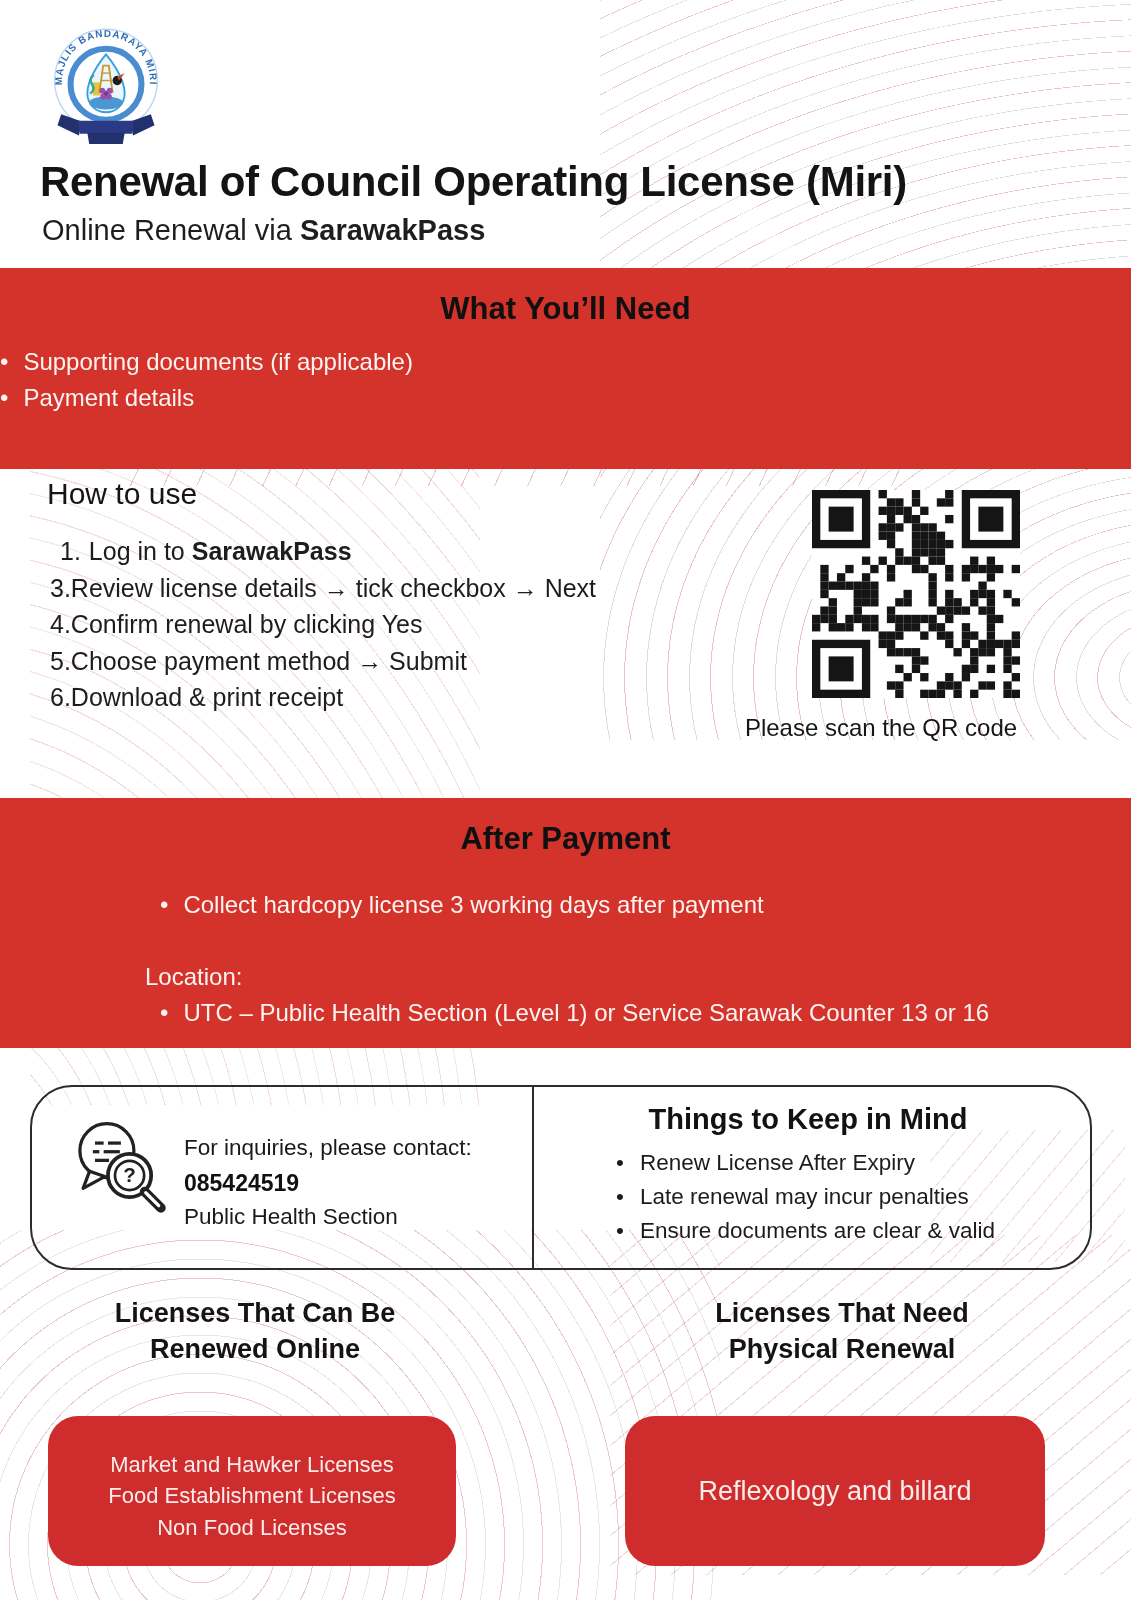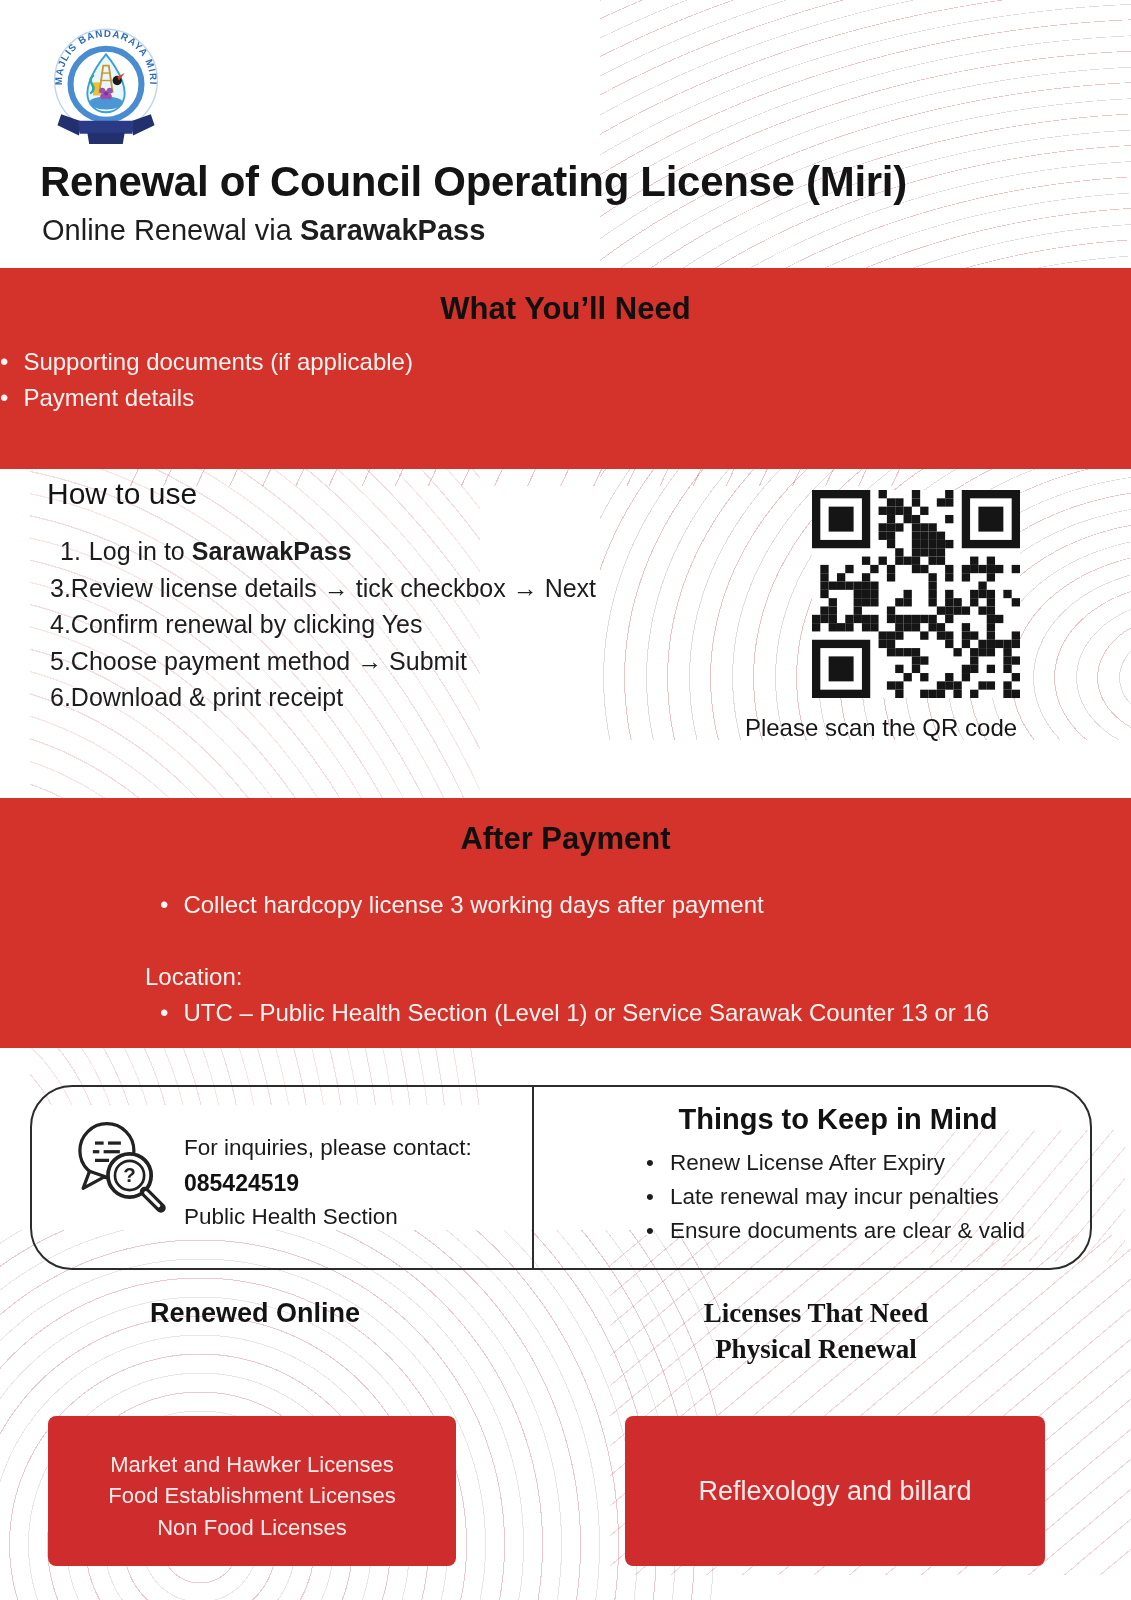--- a/index.html
+++ b/index.html
@@ -67,31 +67,31 @@
     text-align:center; font-size:24px; color:#161616; }
   
   .info-box { position:absolute; left:30px; top:1085px; width:1062px; height:185px;
     border:2px solid #2c2c2c; border-radius:42px; z-index:1; }
   .info-divider { position:absolute; left:500px; top:0; width:2px; height:100%; background:#2c2c2c; }
   .inq-icon { position:absolute; left:36px; top:28px; width:108px; height:108px; }
   .inq-text { position:absolute; left:152px; top:48px; }
   .inq-text .l1 { font-size:22.5px; color:#1a1a1a; }
   .inq-text .phone { font-size:23px; font-weight:800; color:#111; margin-top:9px; }
   .inq-text .l3 { font-size:22.5px; color:#1a1a1a; margin-top:7px; }
-  .mind { position:absolute; left:526px; top:0; width:560px; height:100%; }
+  .mind { position:absolute; left:496px; top:0; width:560px; height:100%; }
   .mind h3 { text-align:center; font-size:29px; font-weight:800; color:#121212; margin-top:16px; }
   .mind ul { list-style:none; margin-top:10px; padding-left:88px; }
   .mind li { font-size:22.5px; color:#1c1c1c; line-height:34px; }
   .mind li::before { content:"•"; margin-right:16px; }
   
   .bottom-heading { position:absolute; top:1295px; width:400px; z-index:1;
     text-align:center; font-size:27px; font-weight:800; line-height:36px; color:#141414; }
   .bh-left { left:55px; }
-  .bh-right { left:616px;font-family:Liberation Serif, serif; }
-  .red-box { position:absolute; top:1416px; height:150px; border-radius:8px;
+  .bh-right { left:642px; }
+  .red-box { position:absolute; top:1416px; height:150px; border-radius:30px;
     background:#cf2d2d; z-index:1; display:flex; flex-direction:column;
     align-items:center; justify-content:center; }
   .rb-left { left:48px; width:408px; padding-top:10px; }
   .rb-right { left:625px; width:420px; }
   .rb-left div { font-size:22px; line-height:31.5px; color:#f9ecea; text-align:center; }
   .rb-right div { font-size:27px; color:#f9ecea; text-align:center; }
 </style>
 </head>
 <body>
 
@@ -410,20 +410,21 @@
       <h3>Things to Keep in Mind</h3>
       <ul>
         <li><span>Renew License After Expiry</span></li>
         <li><span>Late renewal may incur penalties</span></li>
         <li><span>Ensure documents are clear &amp; valid</span></li>
       </ul>
     </div>
   </div>
 
   <div class="bottom-heading bh-left">
+    <div>Licenses That Can Be</div>
     <div>Renewed Online</div>
   </div>
   <div class="bottom-heading bh-right">
     <div>Licenses That Need</div>
     <div>Physical Renewal</div>
   </div>
 
   <div class="red-box rb-left">
     <div>Market and Hawker Licenses</div>
     <div>Food Establishment Licenses</div>

